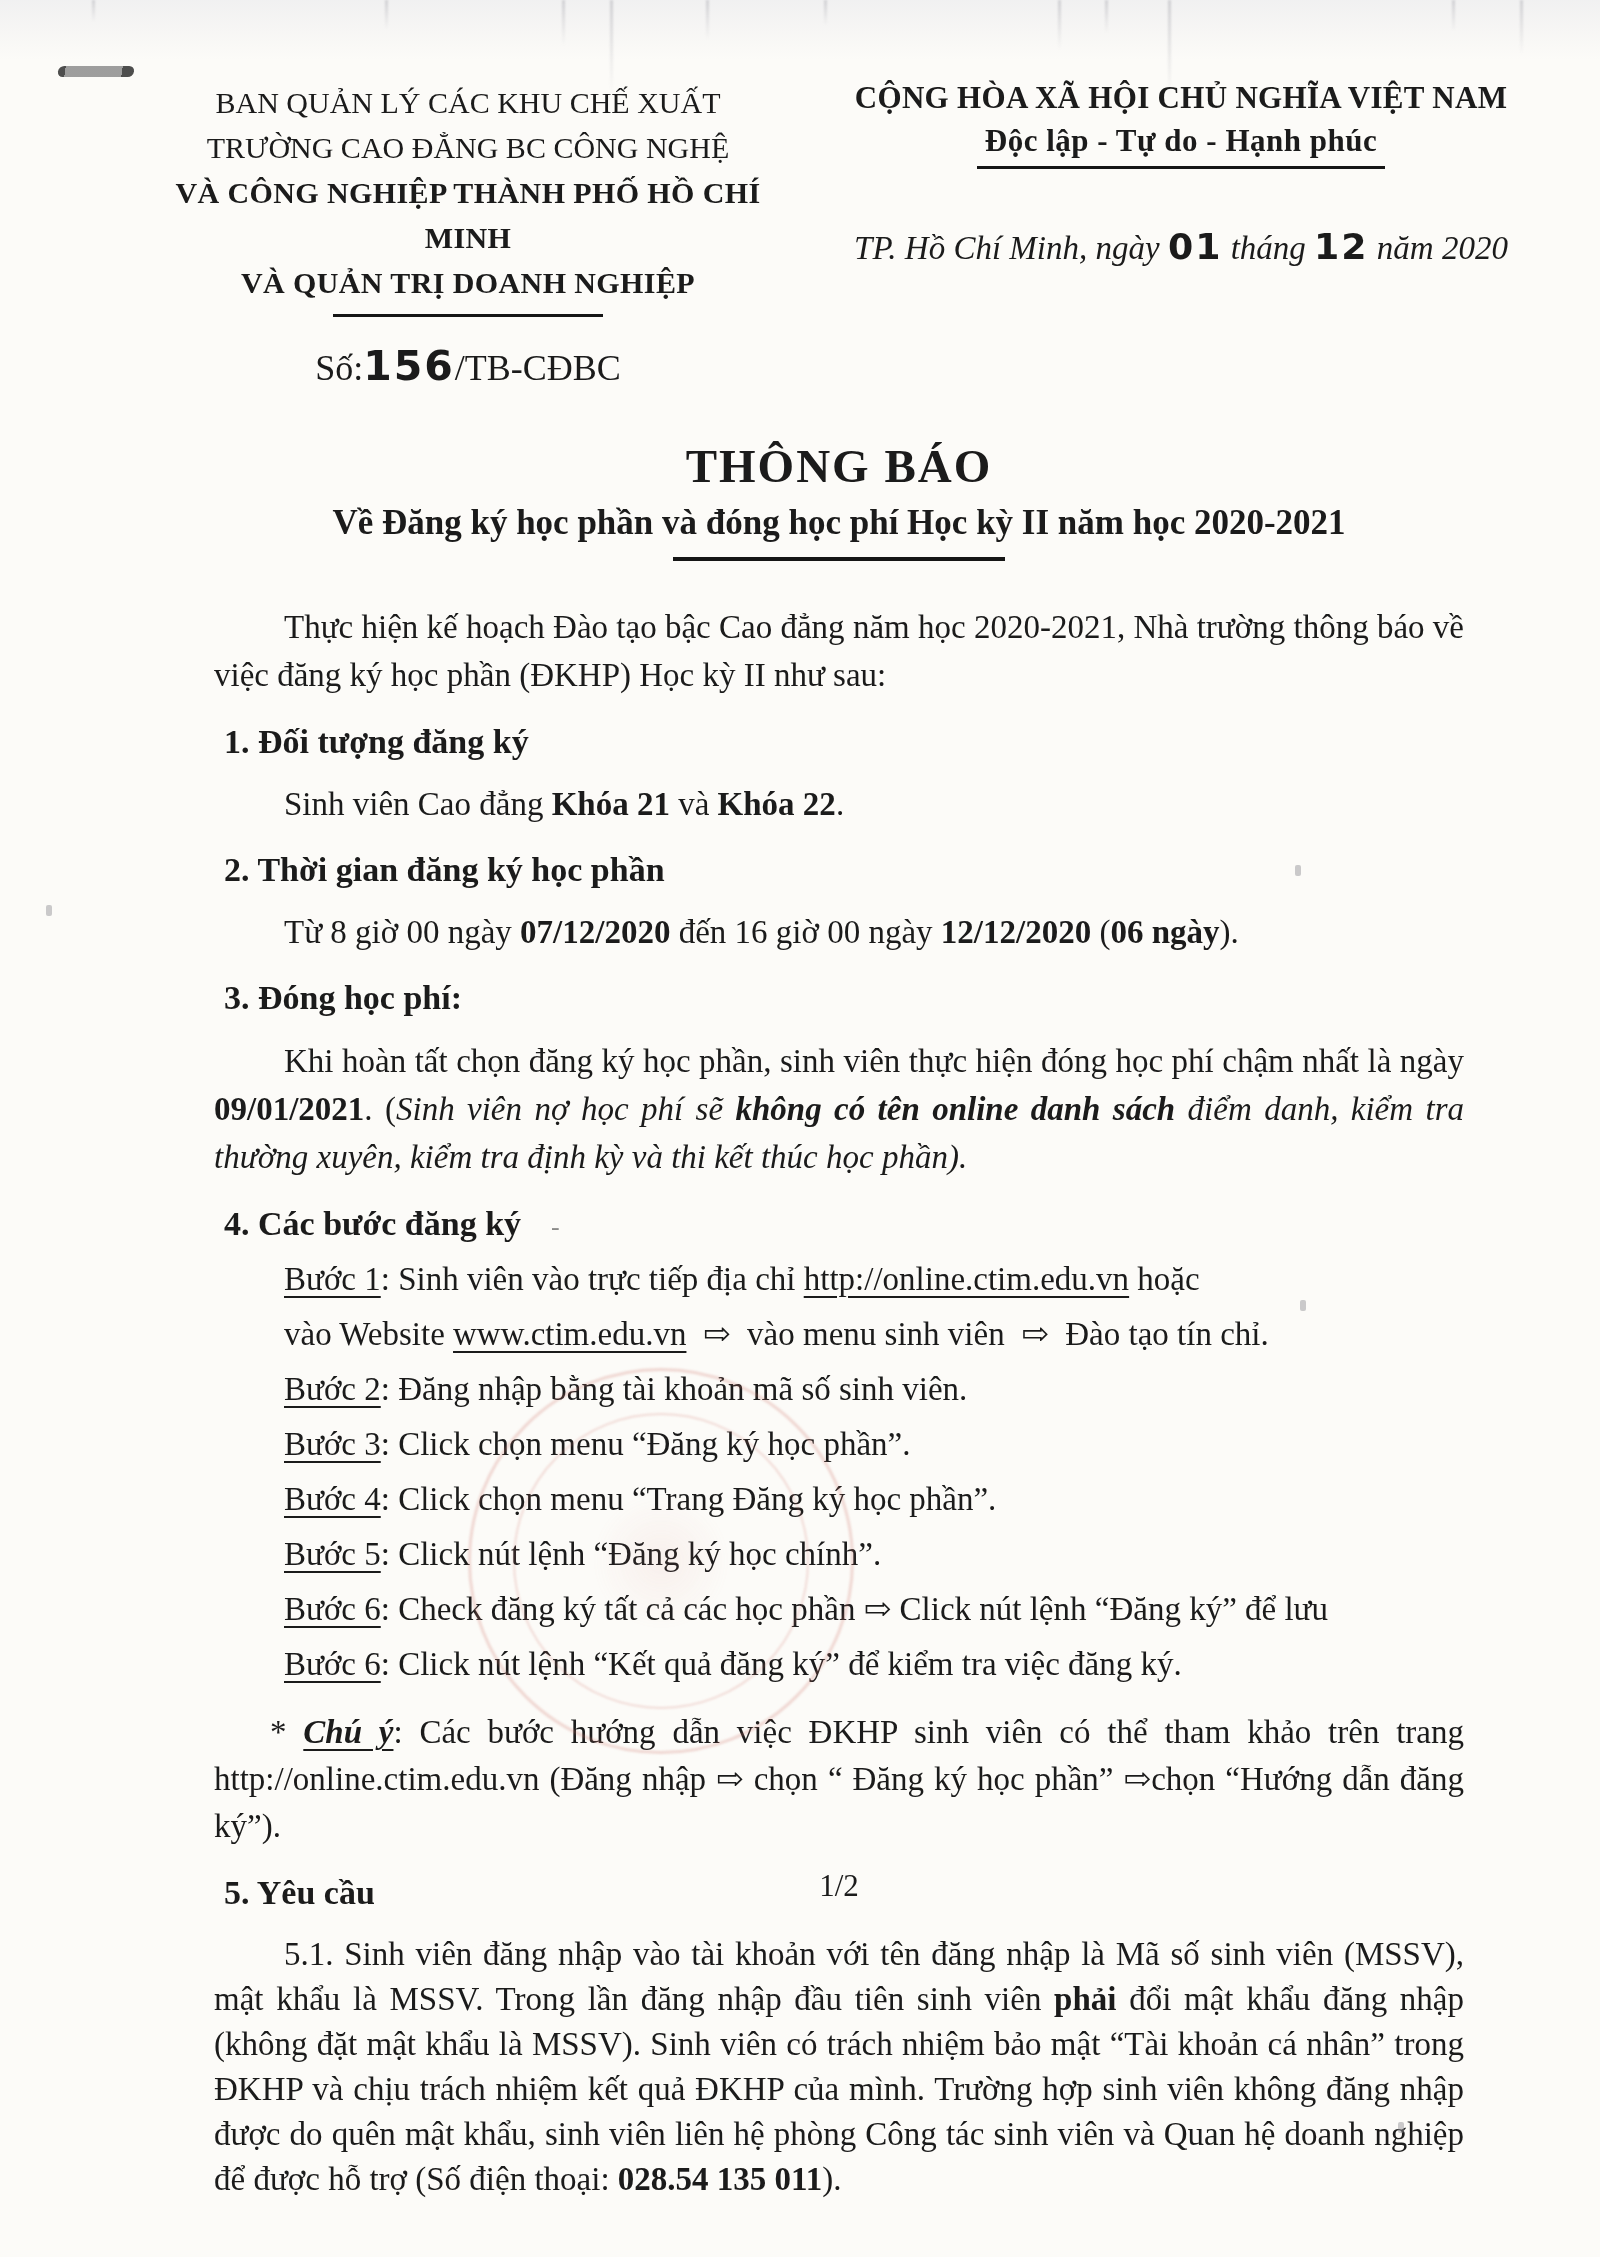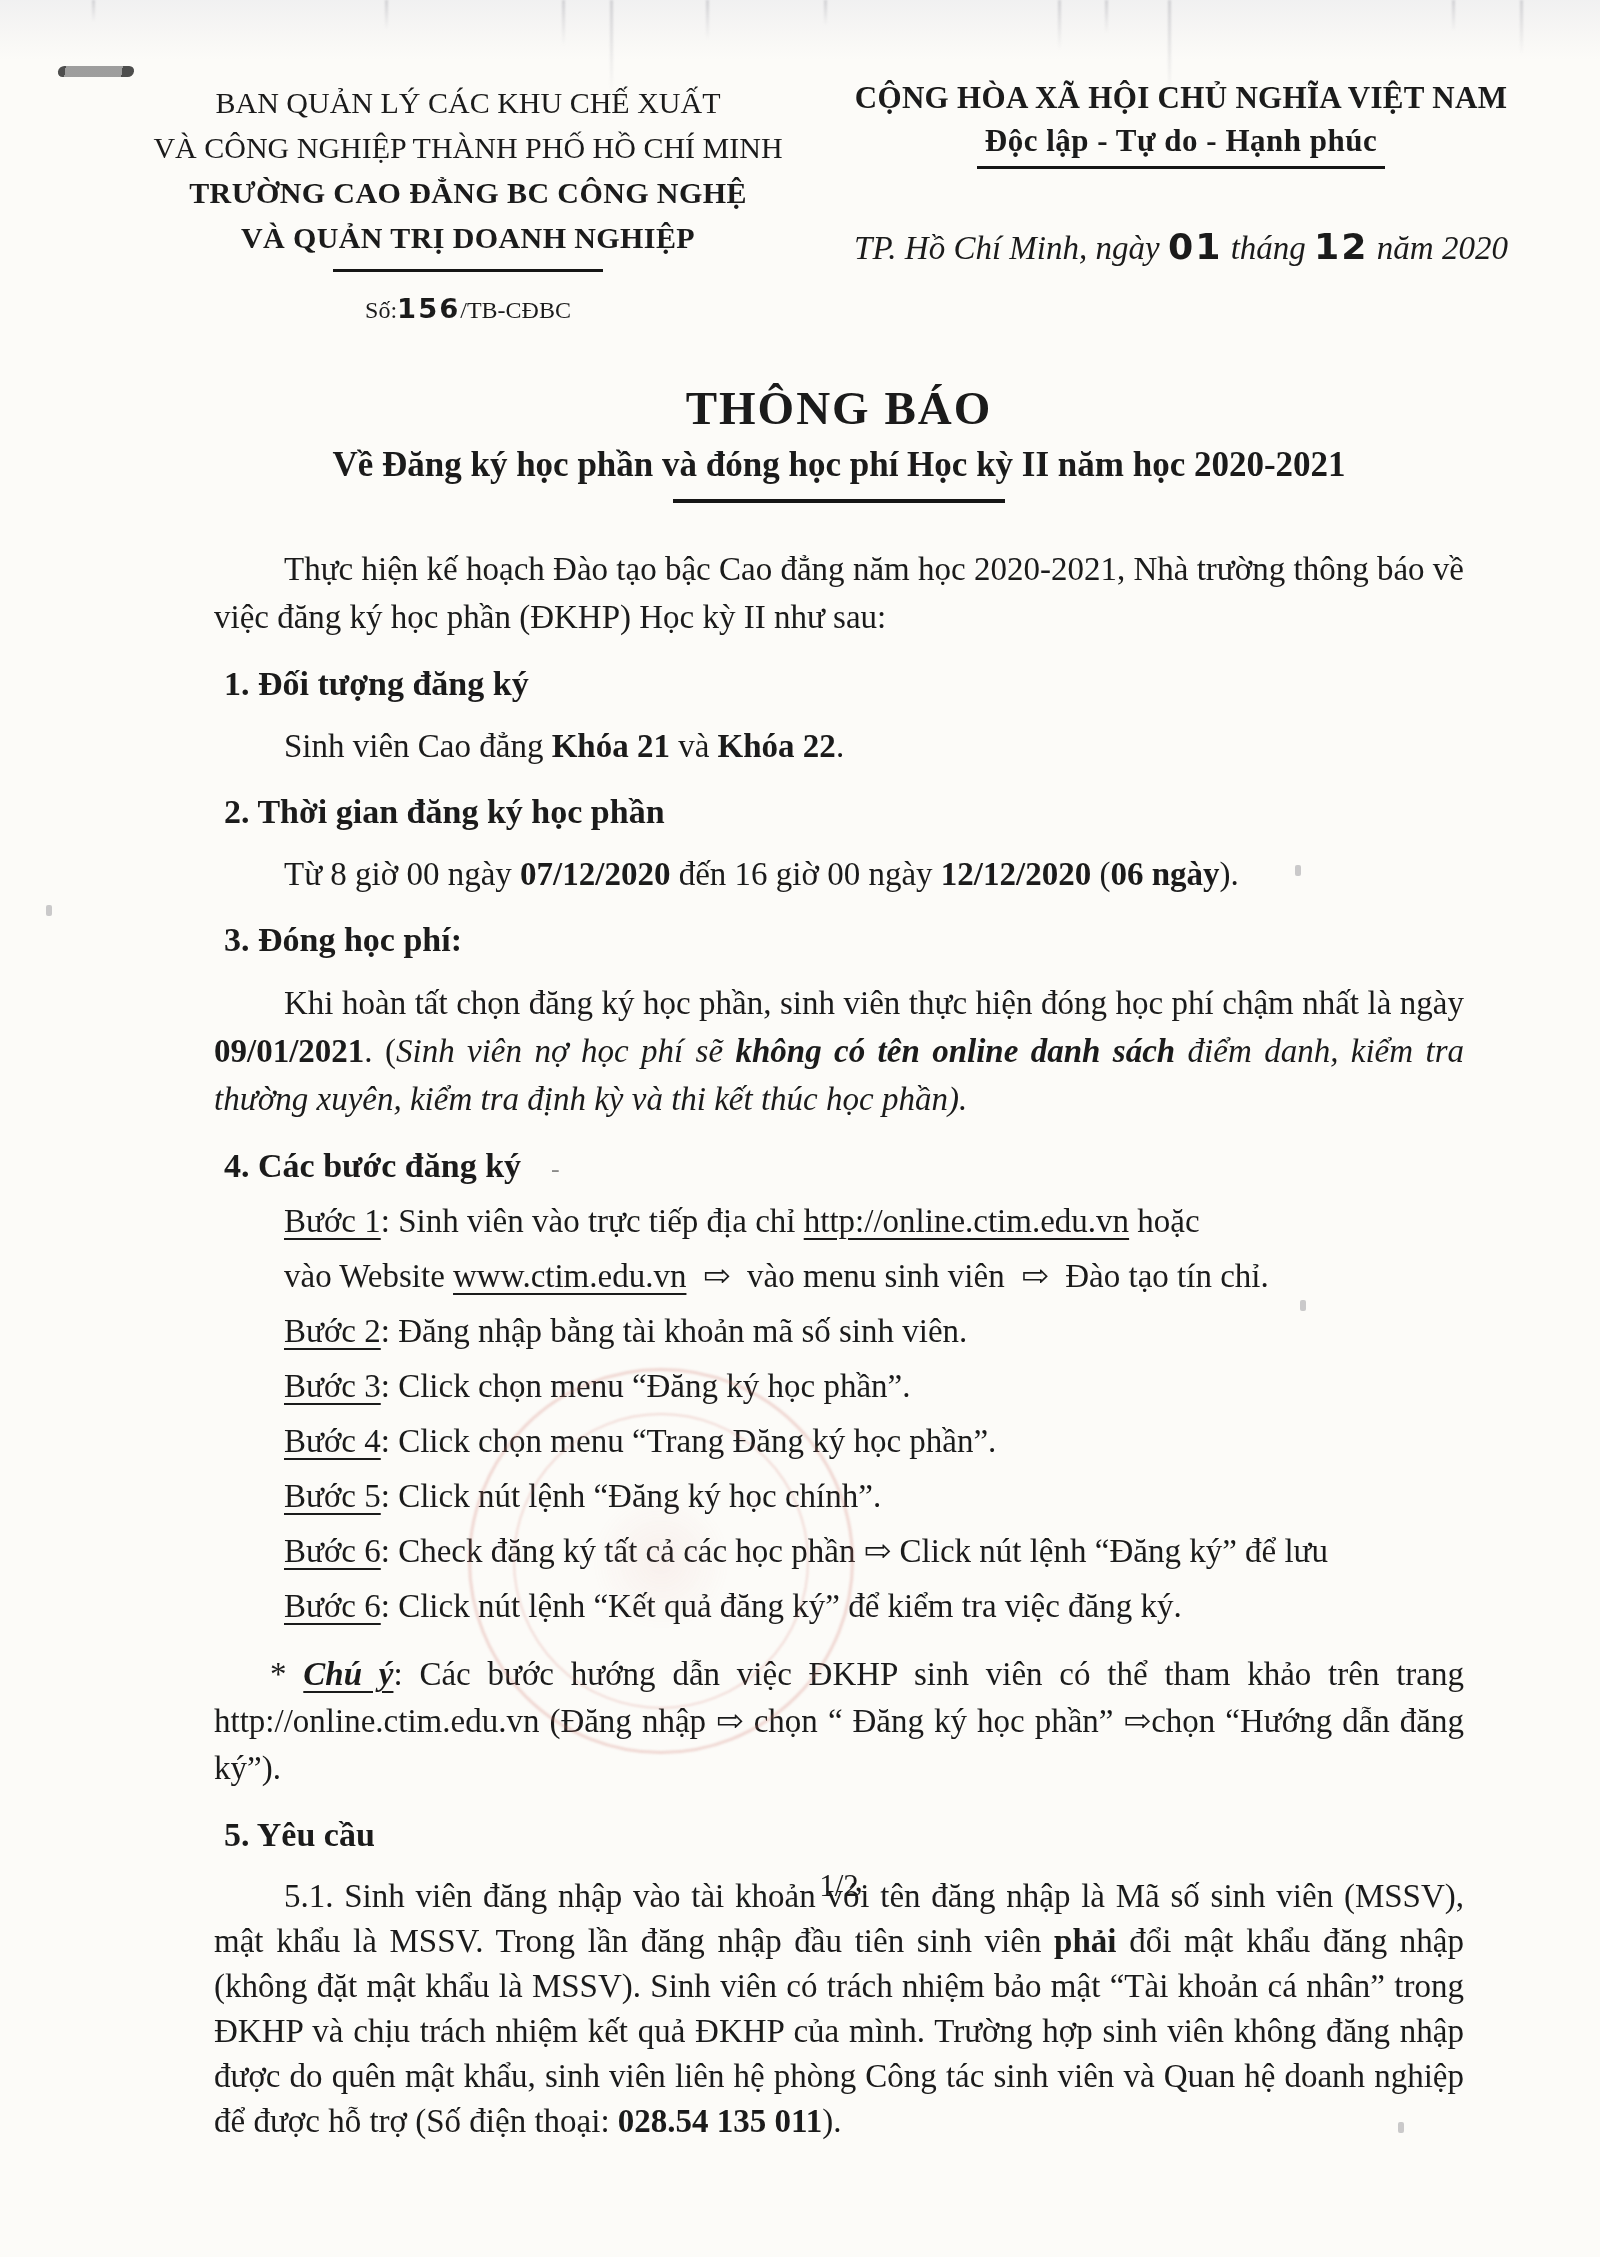--- a/index.html
+++ b/index.html
@@ -25,21 +25,21 @@
     opacity:.55;filter:blur(1.2px);}
   .stamp::before{content:"";position:absolute;inset:42px;border-radius:50%;
     border:2px solid rgba(208,122,112,.45);}
   .stamp::after{content:"";position:absolute;inset:120px;border-radius:50%;
     background:radial-gradient(rgba(214,140,130,.18),rgba(214,140,130,0) 70%);}
   
   .head{display:flex;justify-content:space-between;padding:80px 66px 0 138px;}
   .head-left{width:660px;text-align:center;font-size:30px;line-height:45px;}
   .head-left .hl:nth-child(3),.head-left .hl:nth-child(4){font-weight:bold;letter-spacing:.4px;}
   .left-rule{width:270px;height:3px;background:#161616;margin:9px auto 0;}
-  .ref-line{margin-top:14px;font-size:24px;}
+  .ref-line{margin-top:27px;font-size:36px;}
   .head-right{width:706px;text-align:center;}
   .nr1{font-size:31px;font-weight:bold;letter-spacing:.3px;}
   .nr2{display:inline-block;font-size:31px;font-weight:bold;margin-top:7px;
     padding:0 8px 7px;border-bottom:3px solid #161616;letter-spacing:.5px;}
   .place-date{margin-top:56px;font-size:33px;}
   
   .b{font-weight:bold;}
   .i{font-style:italic;}
   .u{text-decoration:underline;text-underline-offset:6px;text-decoration-thickness:2px;}
   .hw{font-family:"DejaVu Sans",sans-serif;font-weight:600;font-style:normal;
@@ -82,22 +82,22 @@
   <div class="pill"></div>
   <div class="speck" style="left:1295px;top:865px"></div>
   <div class="speck" style="left:1300px;top:1300px"></div>
   <div class="speck" style="left:46px;top:905px"></div>
   <div class="speck" style="left:1398px;top:2122px"></div>
   <div class="stamp"></div>
 
   <div class="head">
     <div class="head-left">
       <div class="hl">BAN QUẢN LÝ CÁC KHU CHẾ XUẤT</div>
+      <div class="hl">TRƯỜNG CAO ĐẲNG BC CÔNG NGHỆ</div>
       <div class="hl">VÀ CÔNG NGHIỆP THÀNH PHỐ HỒ CHÍ MINH</div>
-      <div class="hl">TRƯỜNG CAO ĐẲNG BC CÔNG NGHỆ</div>
       <div class="hl">VÀ QUẢN TRỊ DOANH NGHIỆP</div>
       <div class="left-rule"></div>
       <div class="ref-line"><span>Số:</span><span class="hw">156</span><span>/TB-CĐBC</span></div>
     </div>
     <div class="head-right">
       <div class="nr1">CỘNG HÒA XÃ HỘI CHỦ NGHĨA VIỆT NAM</div>
       <div><span class="nr2">Độc lập - Tự do - Hạnh phúc</span></div>
       <div class="place-date"><span class="i">TP. Hồ Chí Minh, ngày </span><span class="hw">01</span><span class="i"> tháng </span><span class="hw">12</span><span class="i"> năm 2020</span></div>
     </div>
   </div>

